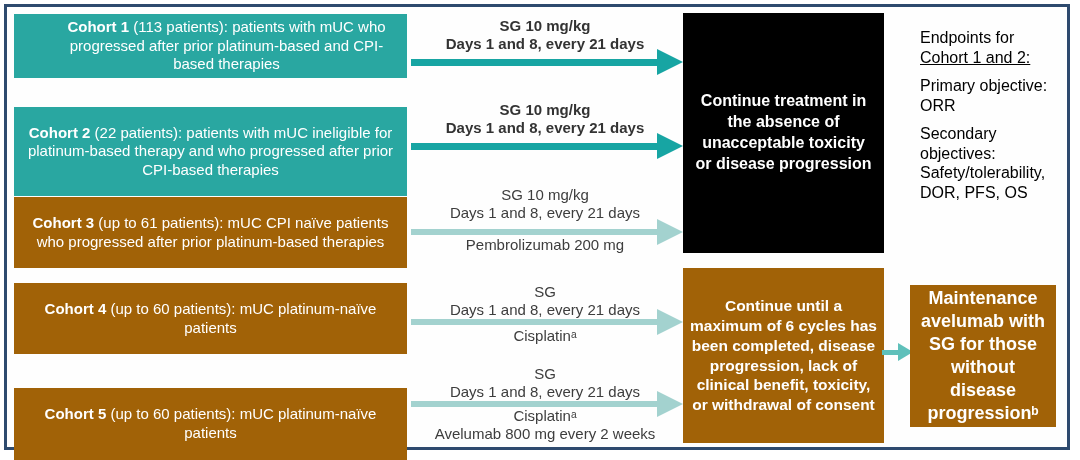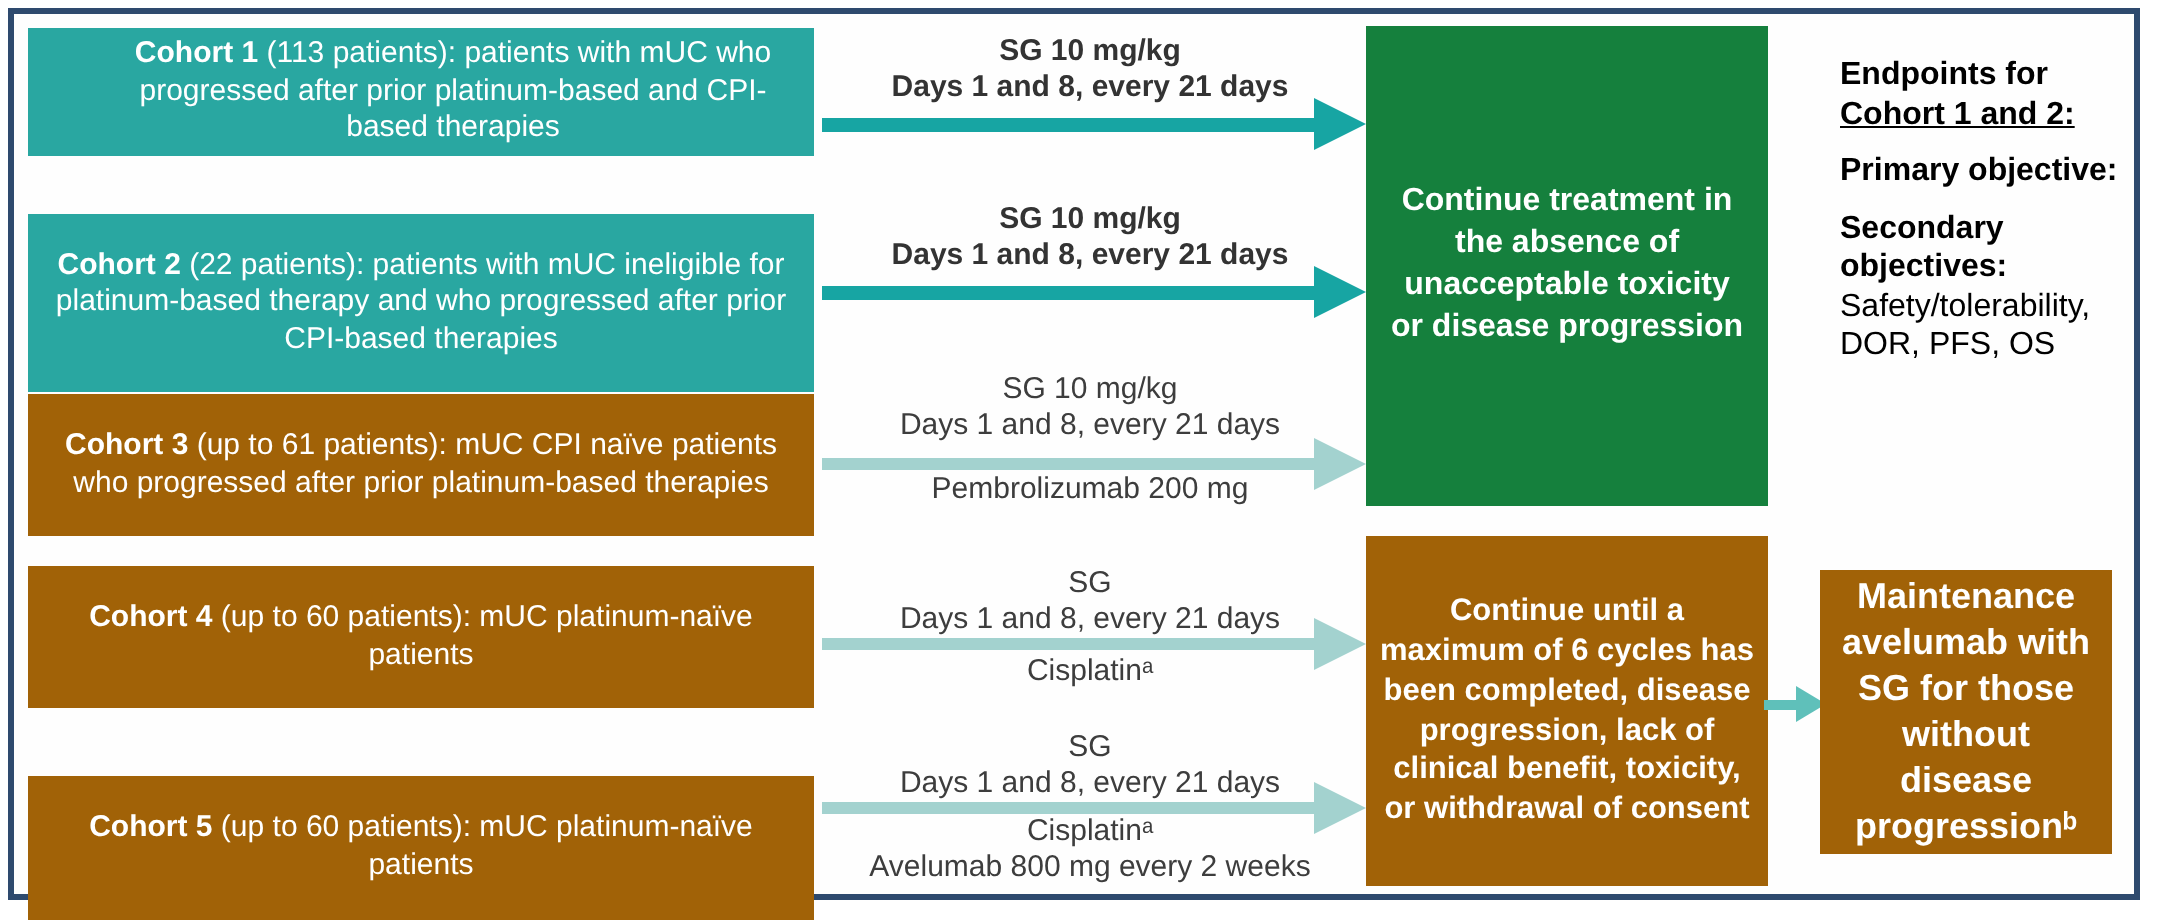--- a/index.html
+++ b/index.html
@@ -29,29 +29,29 @@
   .dark-line{height:7px;background:#17a5a3;}
   .dark-head{border-top:13px solid transparent;border-bottom:13px solid transparent;border-left:26px solid #17a5a3;}
   .light-line{height:6px;background:#a3d2cf;}
   .light-head{border-top:13px solid transparent;border-bottom:13px solid transparent;border-left:26px solid #a3d2cf;}
   .mid-line{height:5px;background:#5fc0ba;}
   .mid-head{border-top:9px solid transparent;border-bottom:9px solid transparent;border-left:15px solid #5fc0ba;}
   .outcome-box{
     position:absolute;box-sizing:border-box;color:#ffffff;font-weight:bold;
     display:flex;align-items:center;justify-content:center;text-align:center;
   }
-  .navy{background:#15803d;}
+  .navy{background:#000000;}
   .continue-treatment{left:683px;top:13px;width:201px;height:240px;font-size:16px;line-height:1.3;padding:6px 10px;}
   .continue-cycles{left:683px;top:268px;width:201px;height:175px;font-size:15.5px;line-height:1.27;padding:4px 6px;text-align:center;}
   .maintenance{left:910px;top:285px;width:146px;height:142px;font-size:18px;line-height:1.27;padding:4px 8px;}
   .endpoints{
     position:absolute;left:920px;top:28px;width:142px;color:#000000;
     font-size:16px;line-height:1.22;text-align:left;
   }
-  .endpoints .hd{font-weight:bold;}
+  .endpoints .hd{font-weight:normal;}
   .endpoints .underlined{text-decoration:underline;}
   .endpoints .block{margin-top:9px;}
 </style>
 </head>
 <body>
 
 <div class="canvas">
   <div class="frame"></div>
 
   <div class="cohort-box teal" style="top:14px;height:64px;padding-left:44px;">
@@ -127,19 +127,20 @@
 
   <div class="outcome-box gray maintenance">
     <div>Maintenance avelumab with SG for those without disease progressionᵇ</div>
   </div>
 
   <div class="endpoints">
     <div class="hd">Endpoints for</div>
     <div class="hd underlined">Cohort 1 and 2:</div>
     <div class="block">
       <div class="hd">Primary objective:</div>
+      <div>ORR</div>
     </div>
     <div class="block">
       <div class="hd">Secondary objectives:</div>
       <div>Safety/tolerability, DOR, PFS, OS</div>
     </div>
   </div>
 </div>
 
 </body></html>

